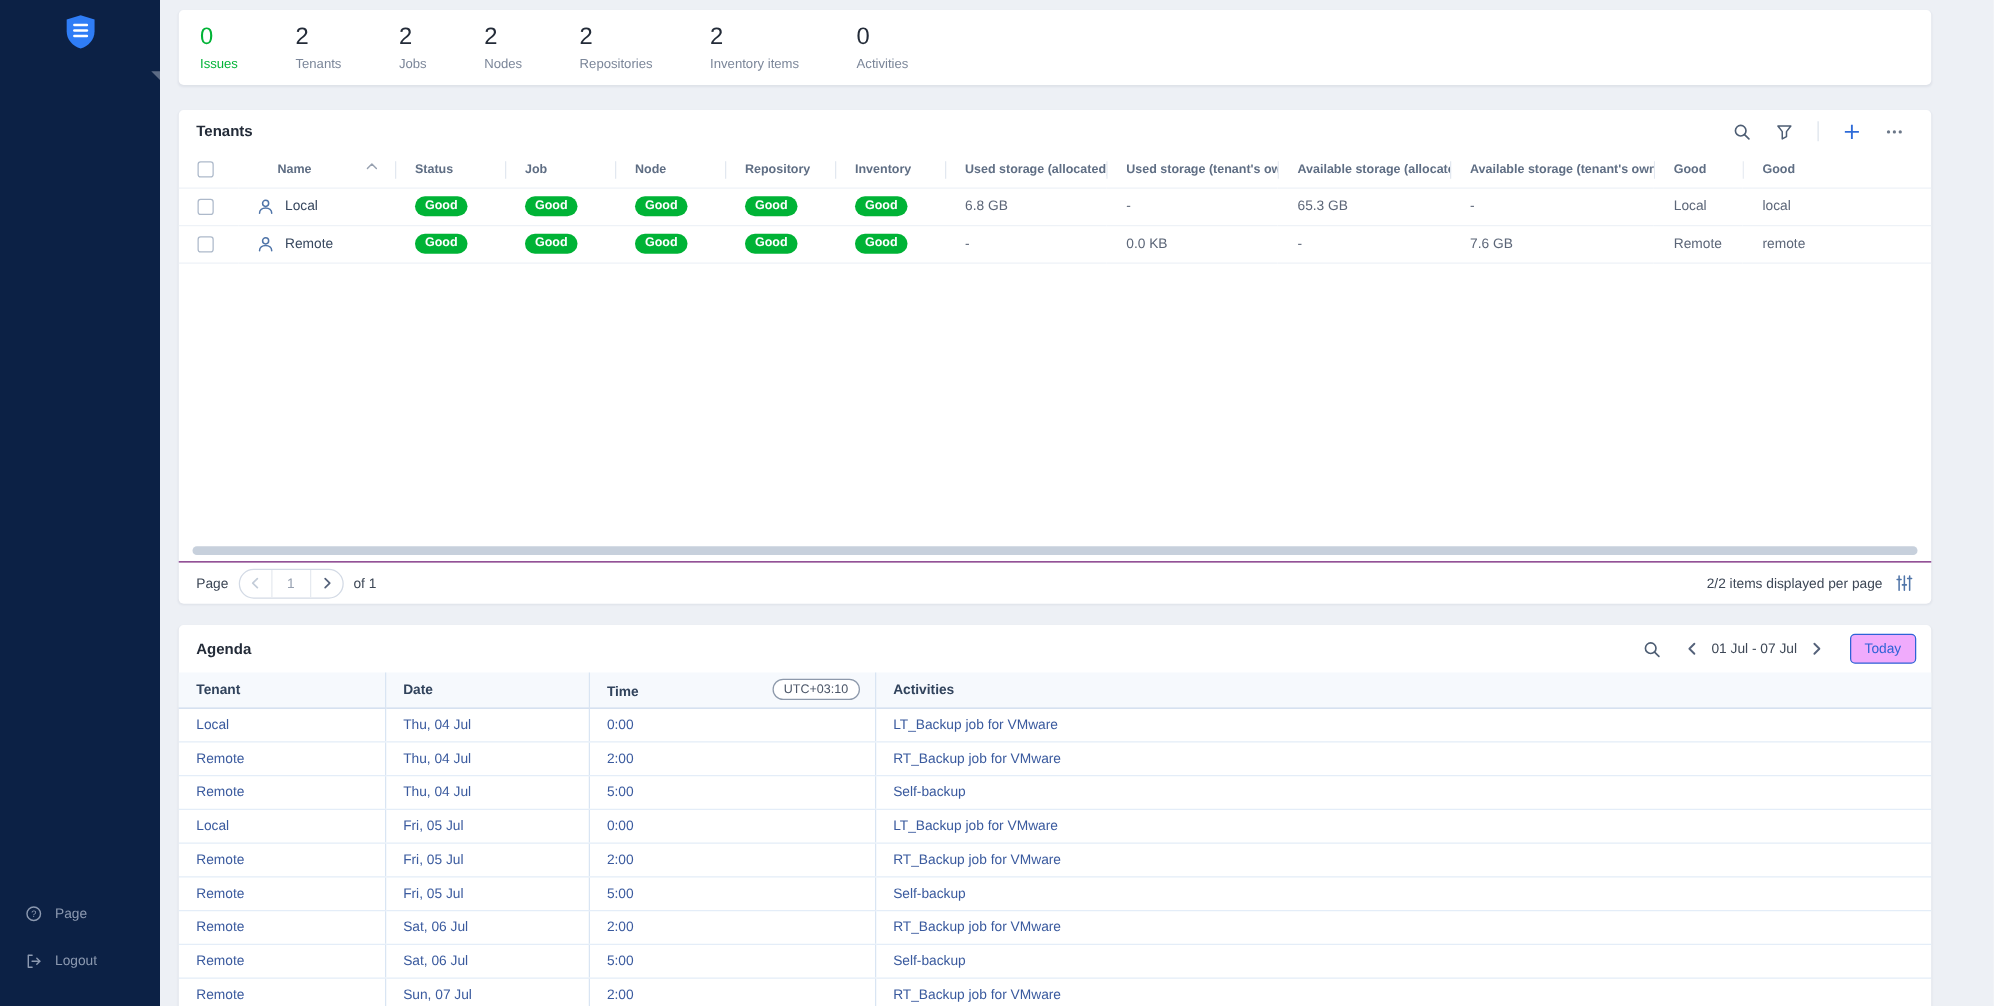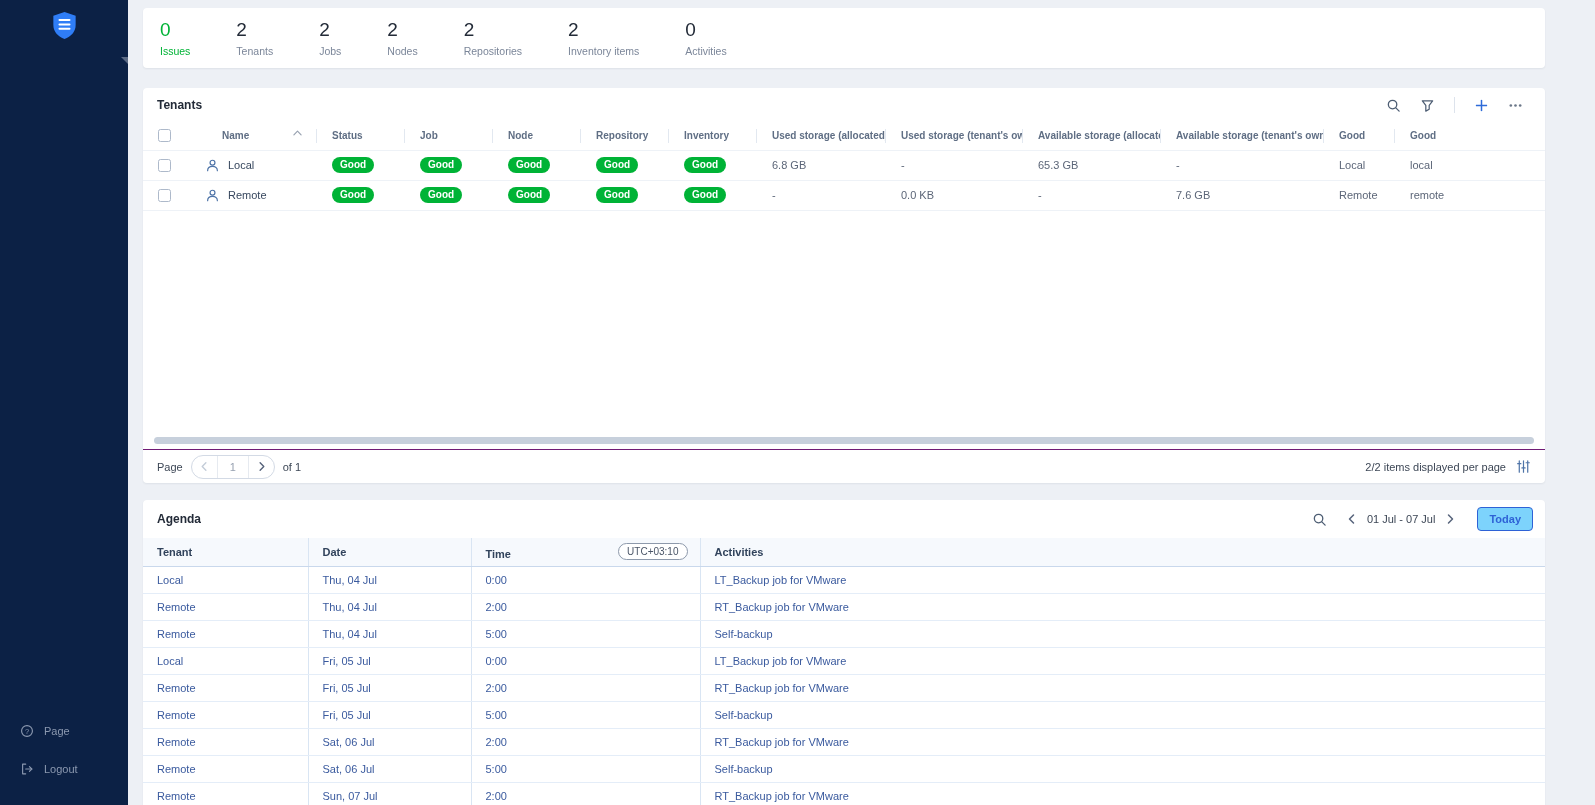--- a/index.html
+++ b/index.html
@@ -67,22 +67,22 @@
     border-radius:13px;overflow:hidden;margin:0 8px;background:#fff;}
   .pager-btn{width:25px;height:100%;display:flex;align-items:center;justify-content:center;cursor:pointer;}
   .pager-page{width:32px;text-align:center;font-size:11px;color:#97a1b1;line-height:22px;
     border-left:1px solid #e6eaf0;border-right:1px solid #e6eaf0;}
 
   
   .agenda-card{height:470px;display:flex;flex-direction:column;}
   .agenda-header{height:38px;padding-right:12px;}
   .date-range{font-size:11px;color:#3d4756;}
   .agenda-nav{display:flex;align-items:center;gap:9px;}
-  .today-btn{height:24px;padding:0 11px;border:1px solid #2e62d6;border-radius:4px;background:#7dd3fc;
-    color:#2e62d6;font-size:11px;font-weight:bold;display:flex;align-items:center;cursor:pointer;
+  .today-btn{height:24px;padding:0 11px;border:1px solid #2e62d6;border-radius:4px;background:#f0abfc;
+    color:#2e62d6;font-size:11px;font-weight:normal;display:flex;align-items:center;cursor:pointer;
     font-family:inherit;margin-left:2px;}
   .agenda-table th{height:28px;background:#f6f9fd;font-size:11px;font-weight:bold;color:#31435c;
     text-align:left;padding-left:14px;border-bottom:1px solid #c9d8ec;}
   .agenda-table th+th,.agenda-table td+td{border-left:1px solid #d9e5f3;}
   .agenda-table td{height:27px;font-size:11px;color:#3a5a9e;padding-left:14px;border-bottom:1px solid #e4edf8;}
   .th-time-inner{display:flex;align-items:flex-end;justify-content:space-between;padding-right:12px;}
   .tz-pill{border:1px solid #8d99ab;border-radius:10px;padding:2px 8px;font-size:10px;
     font-weight:normal;color:#4a5567;background:#fff;}
 </style>
 </head>

